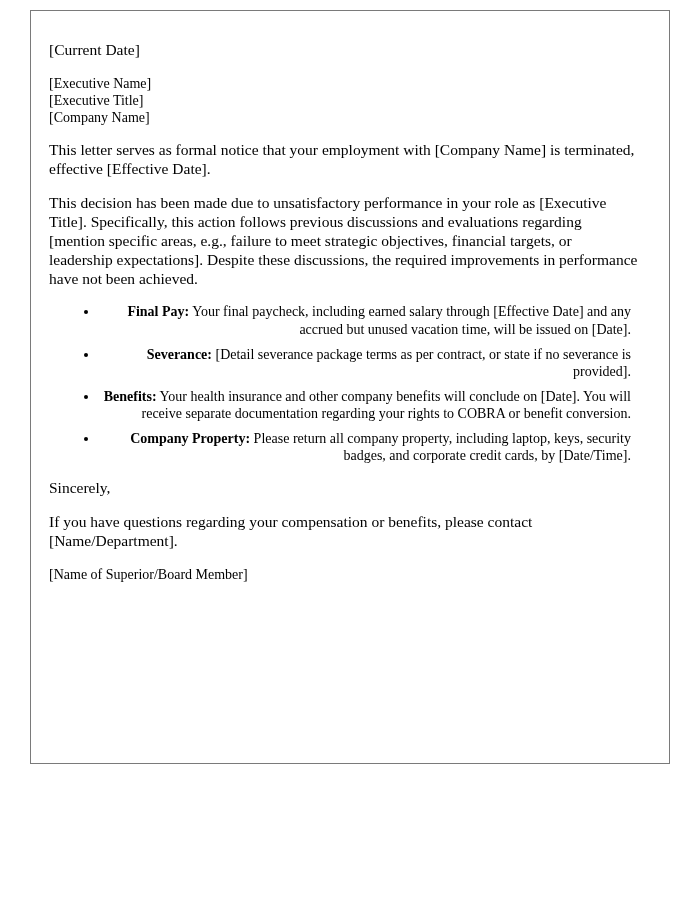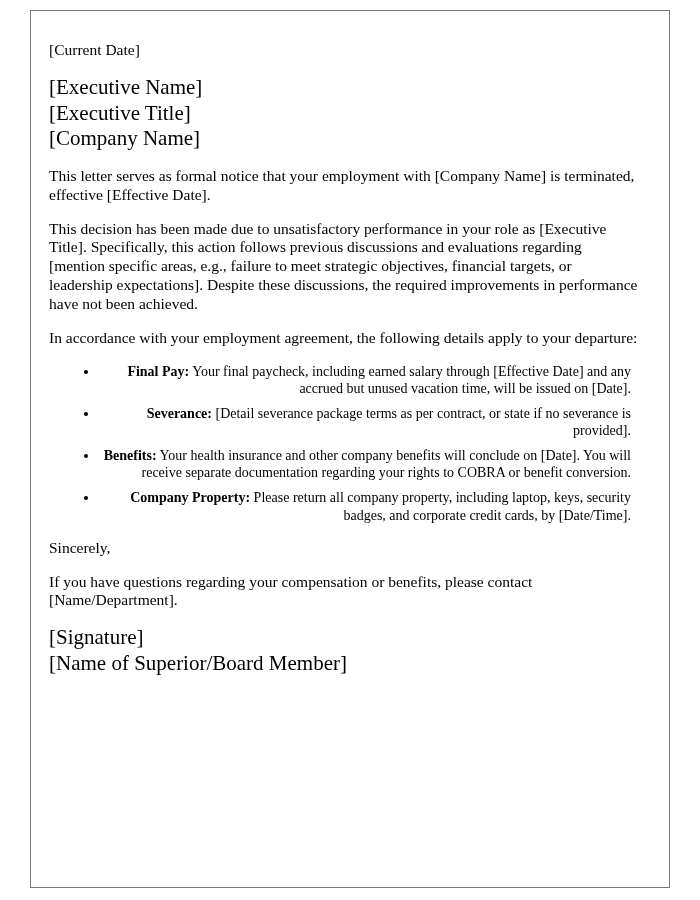--- a/index.html
+++ b/index.html
@@ -12,34 +12,34 @@
     height: 900px;
     position: relative;
     font-family: "Liberation Serif", serif;
     color: #000000;
   }
   .page {
     position: absolute;
     left: 30px;
     top: 10px;
     width: 640px;
-    height: 878px;
+    height: 754px;
     box-sizing: border-box;
     border: 1px solid #7a7a7a;
     background: #ffffff;
     padding: 30px 30px 20px 18px;
     overflow: hidden;
   }
   .page p {
     margin: 0 0 15px 0;
     font-size: 15.5px;
     line-height: 1.22;
   }
   .addr-line, .sig-line {
-    font-size: 21px;
+    font-size: 14px;
     line-height: 1.22;
   }
   .block {
     margin: 0 0 15px 0;
   }
   ul.details {
     margin: 0 0 15px 0;
     padding: 0 0 0 42px;
     list-style-type: disc;
   }
@@ -65,32 +65,30 @@
     <div class="addr-line">[Executive Title]</div>
     <div class="addr-line">[Company Name]</div>
   </div>
 
 
 
   <p>This letter serves as formal notice that your employment with [Company Name] is terminated, effective [Effective Date].</p>
 
   <p>This decision has been made due to unsatisfactory performance in your role as [Executive Title]. Specifically, this action follows previous discussions and evaluations regarding [mention specific areas, e.g., failure to meet strategic objectives, financial targets, or leadership expectations]. Despite these discussions, the required improvements in performance have not been achieved.</p>
 
-  <p>In accordance with your employment agreement, the following details apply to your departure:</p>
 
   <ul class="details">
     <li><span class="b">Final Pay:</span><span> Your final paycheck, including earned salary through [Effective Date] and any accrued but unused vacation time, will be issued on [Date].</span></li>
     <li><span class="b">Severance:</span><span> [Detail severance package terms as per contract, or state if no severance is provided].</span></li>
     <li><span class="b">Benefits:</span><span> Your health insurance and other company benefits will conclude on [Date]. You will receive separate documentation regarding your rights to COBRA or benefit conversion.</span></li>
     <li><span class="b">Company Property:</span><span> Please return all company property, including laptop, keys, security badges, and corporate credit cards, by [Date/Time].</span></li>
   </ul>
 
 
   <p>Sincerely,</p>
 
   <p>If you have questions regarding your compensation or benefits, please contact [Name/Department].</p>
 
   <div class="block">
-    <div class="sig-line">[Signature]</div>
     <div class="sig-line">[Name of Superior/Board Member]</div>
   </div>
 
 </div>
 
 </body></html>

